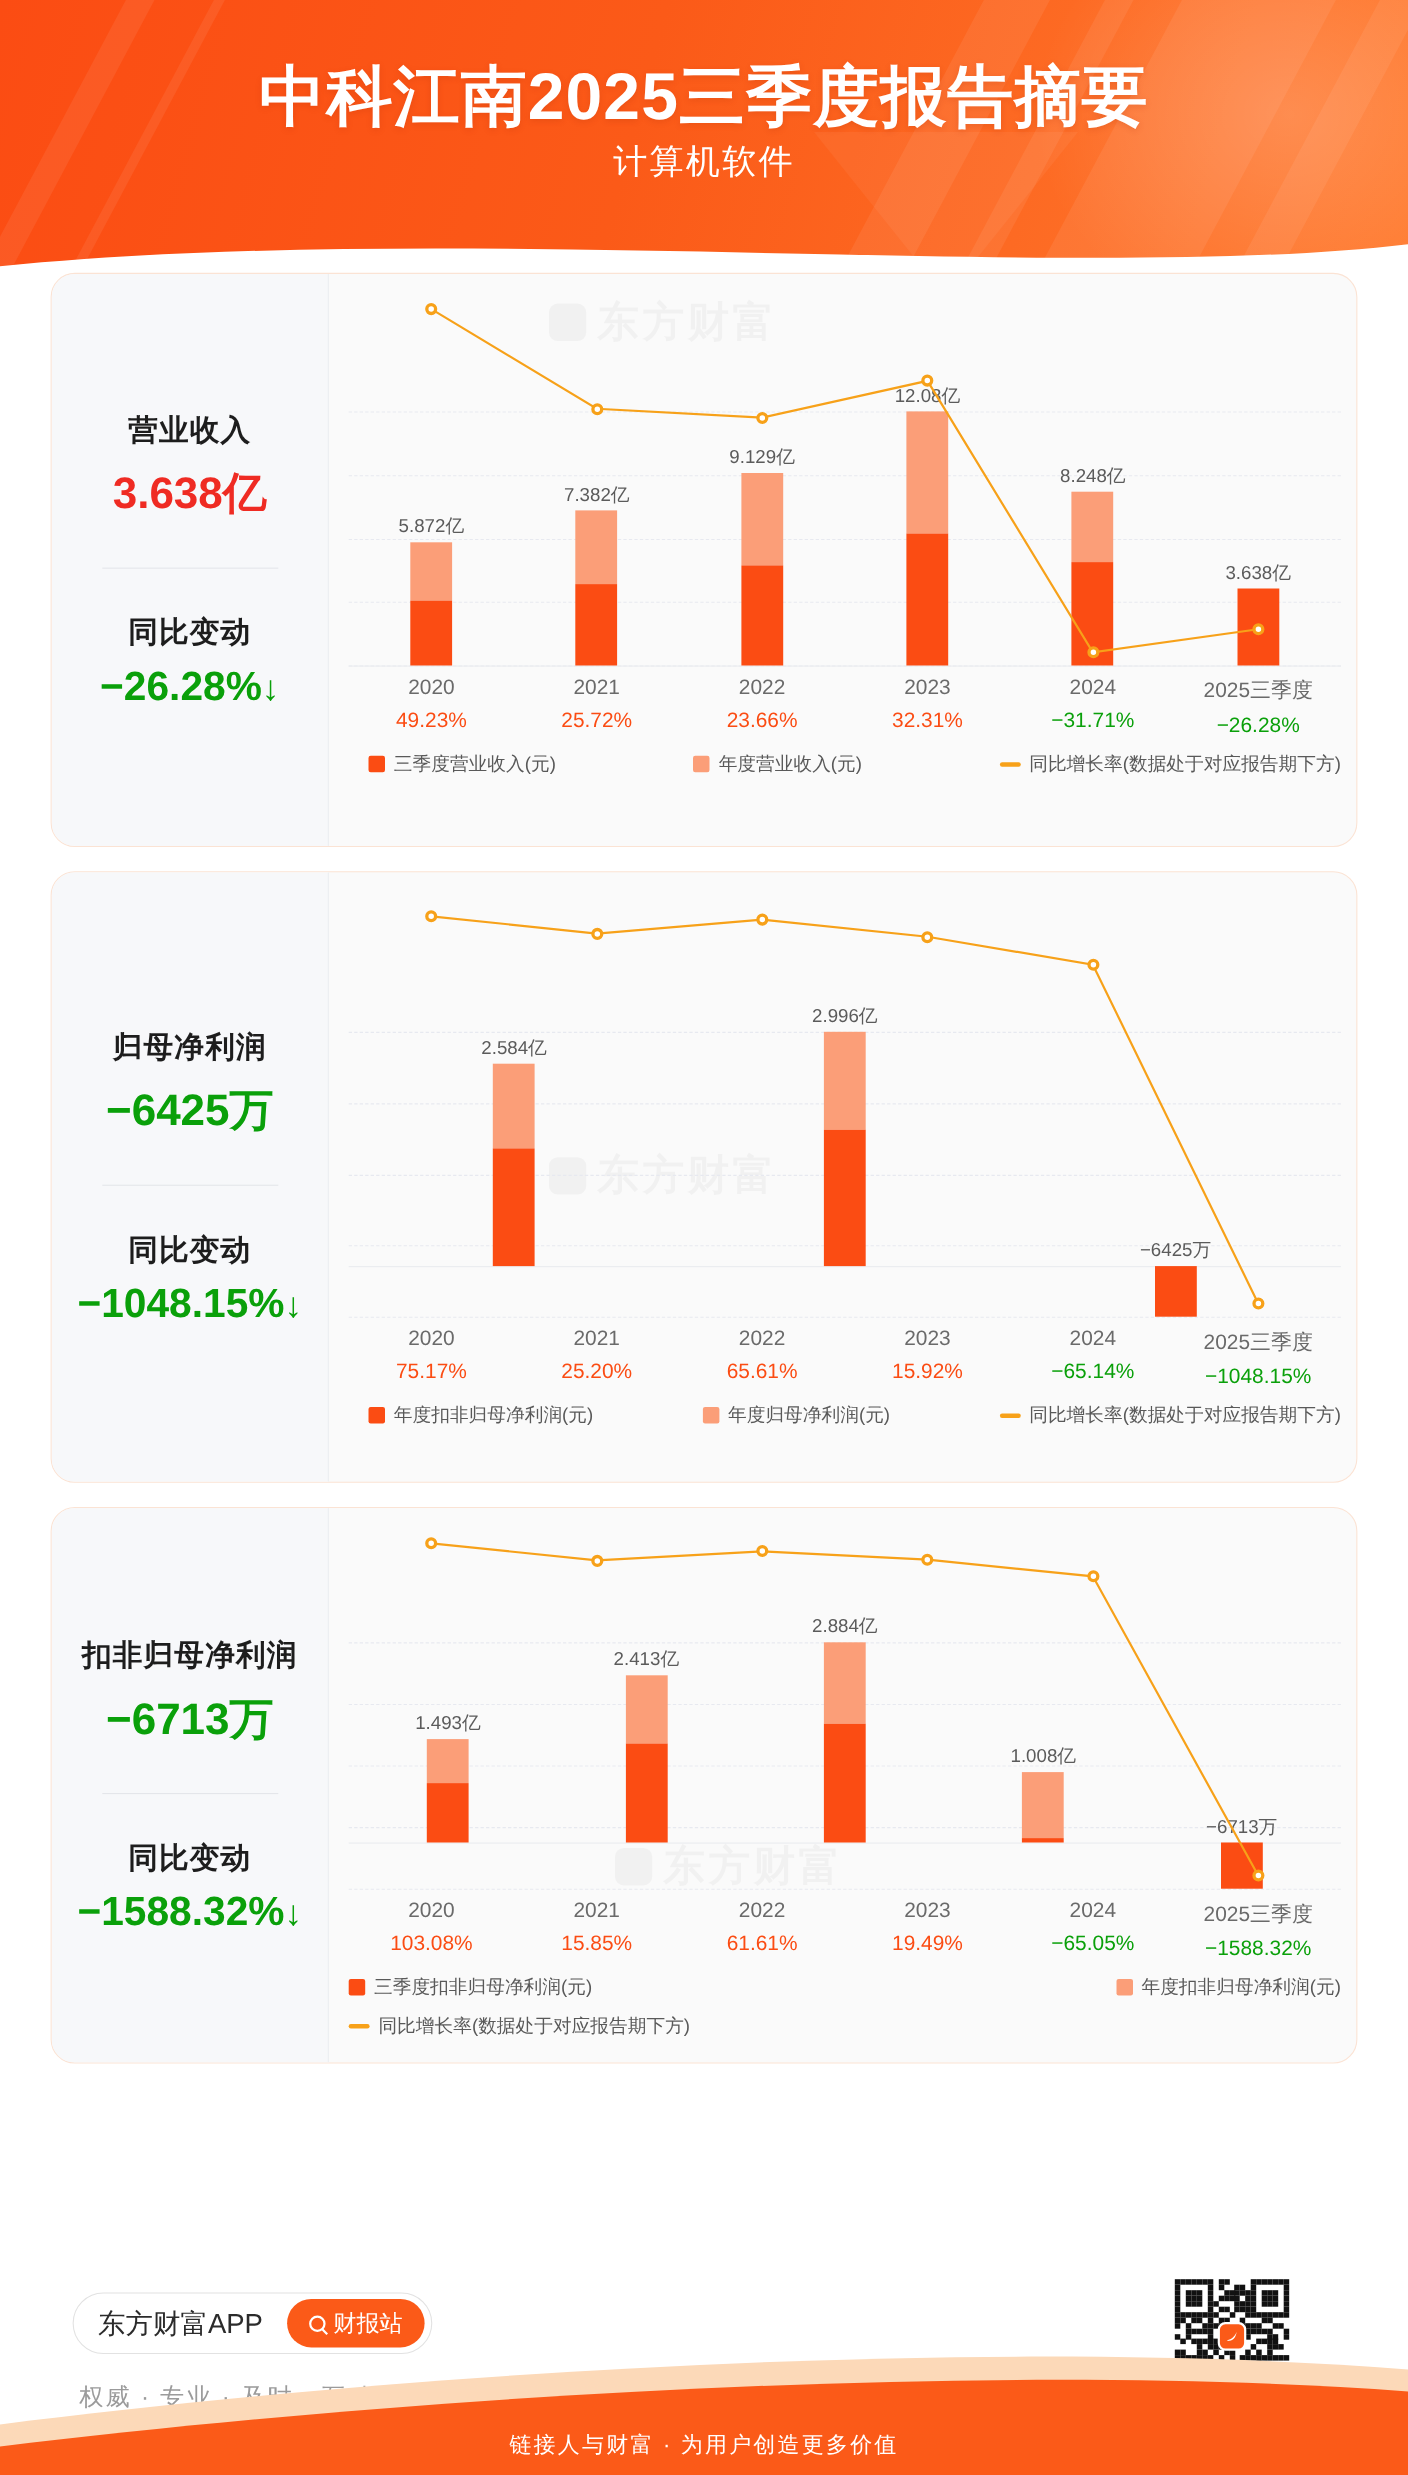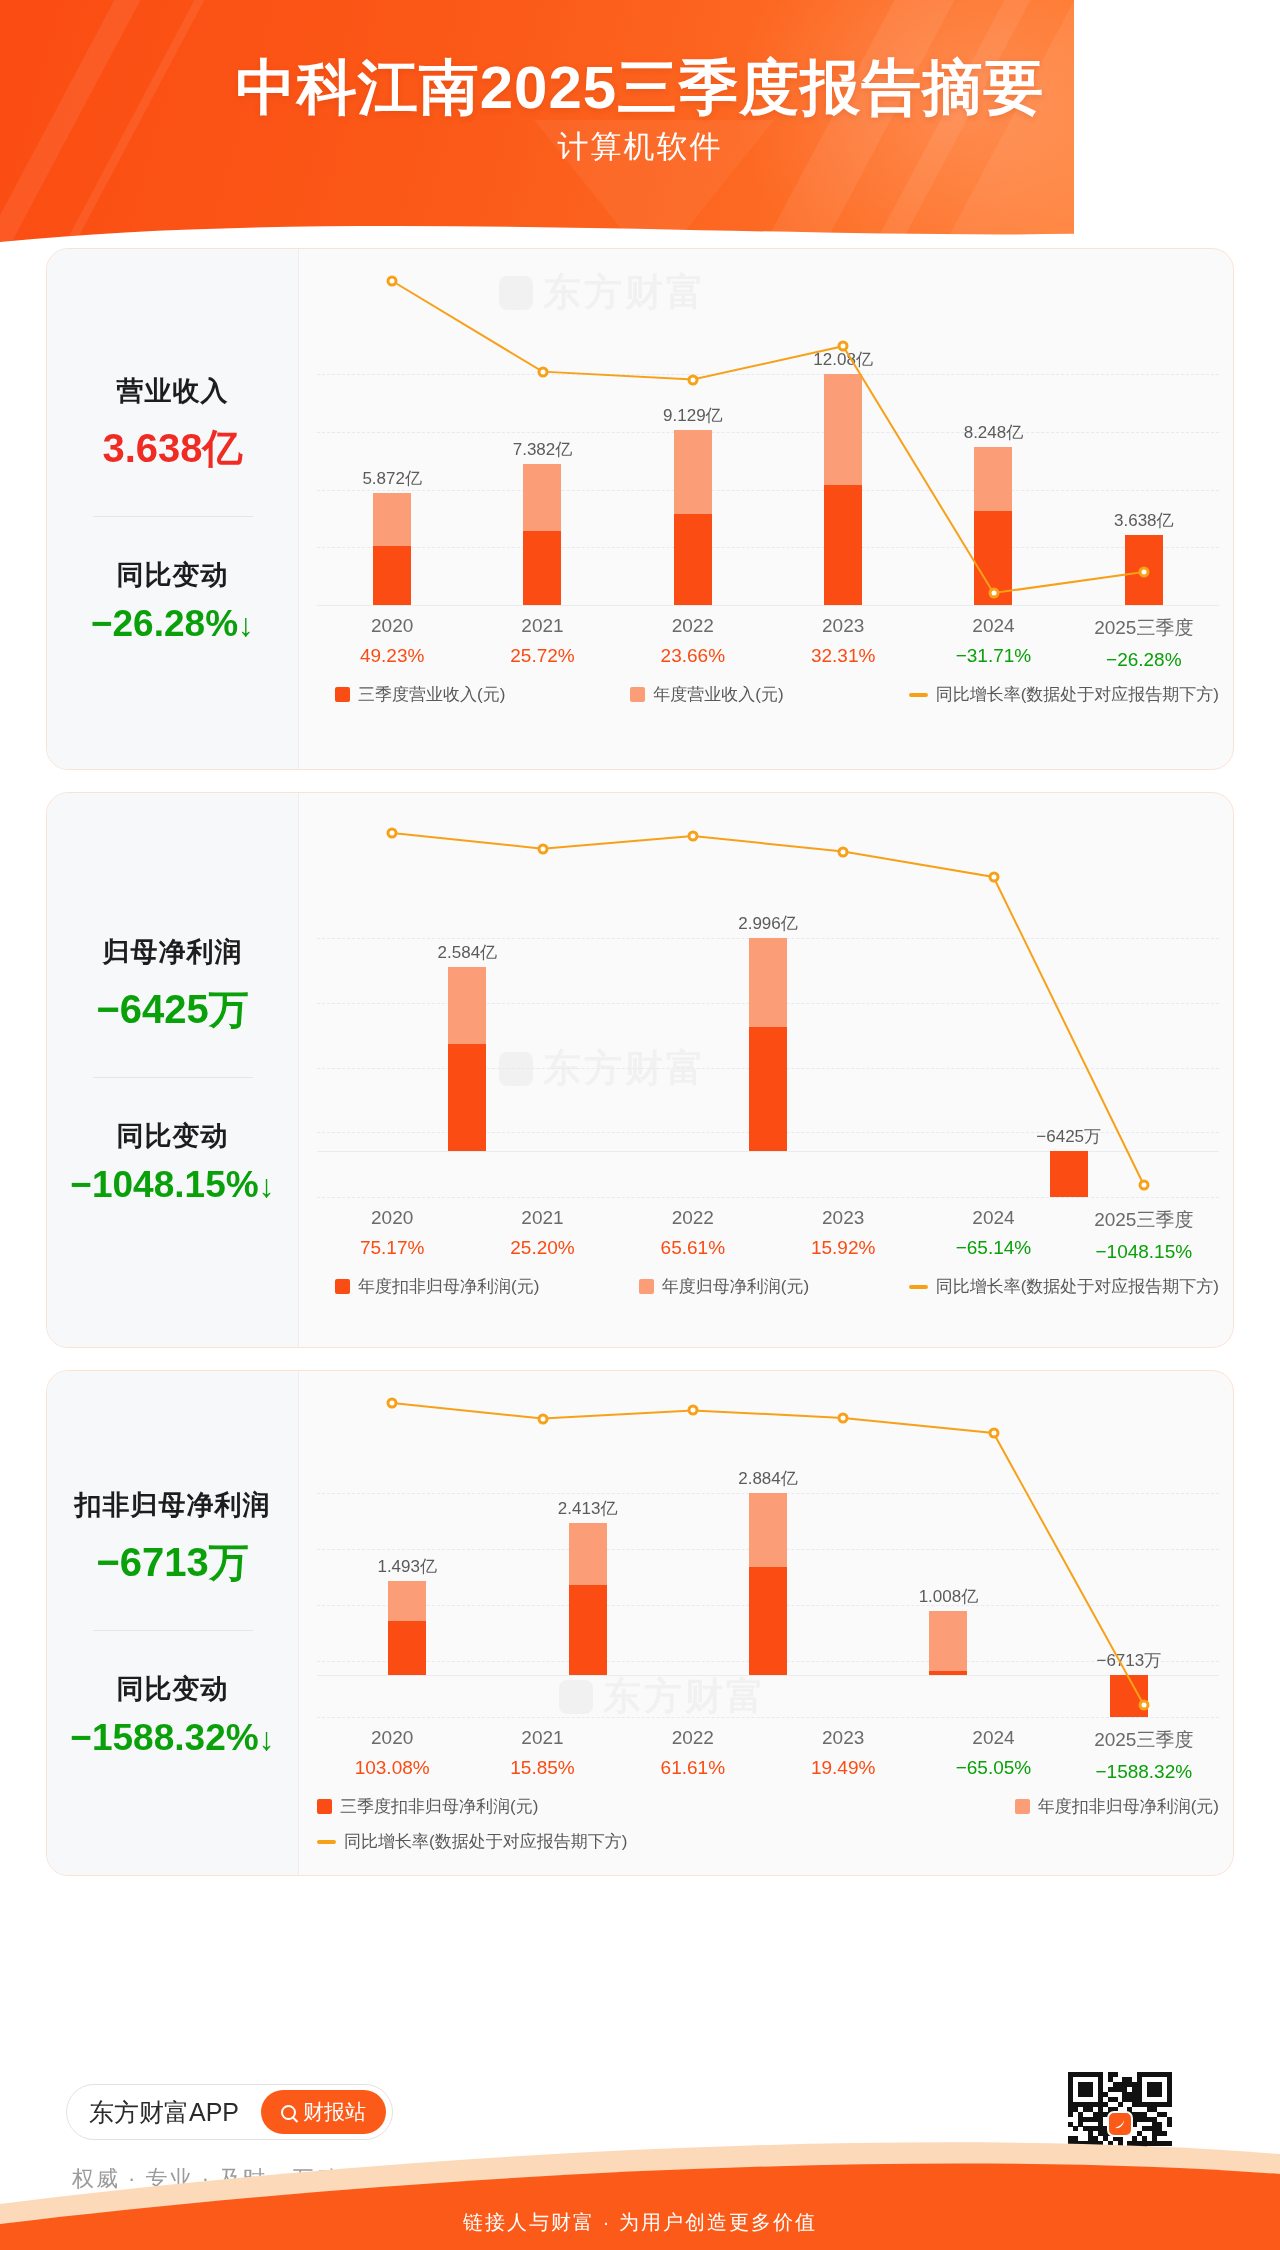--- a/index.html
+++ b/index.html
@@ -6,21 +6,21 @@
   html,body { width:1280px; height:2250px; }
   body {
     font-family:"Liberation Sans","DejaVu Sans",sans-serif;
     background:#ffffff;
     position:relative;
     overflow:hidden;
   }
 
   
   .header {
-    position:relative; width:1074px; height:258px;
+    position:relative; width:1280px; height:258px;
     background:linear-gradient(105deg,#fb4c13 0%,#fb5a18 45%,#ff7a2e 100%);
     overflow:hidden;
     text-decoration:underline;
   }
   .header .stripe {
     position:absolute; background:rgba(255,255,255,.07);
     transform:skewX(-28deg); top:-120px; height:520px;
   }
   .s1{left:40px;width:26px;}
   .s2{left:120px;width:10px;}
@@ -125,20 +125,21 @@
   .bar-label{
     position:absolute; left:50%; transform:translateX(-50%);
     font-size:17px; color:#5b5b5b; white-space:nowrap;
   }
   svg.lineover{ position:absolute; left:18px; top:0; overflow:visible; }
 
   
   .axis{
     position:absolute; left:18px; right:14px;
     display:flex;
+    justify-content:center;
   }
   .acol{ flex:1 1 0; text-align:center; }
   .ayear{ font-size:19px; color:#6a6a6a; white-space:nowrap;}
   .apct{ font-size:19px; margin-top:8px; white-space:nowrap;}
   .apct.up{ color:#fb4c13;}
   .apct.down{ color:#0aa00a;}
 
   
   .legend{
     position:absolute; left:18px; right:14px;

